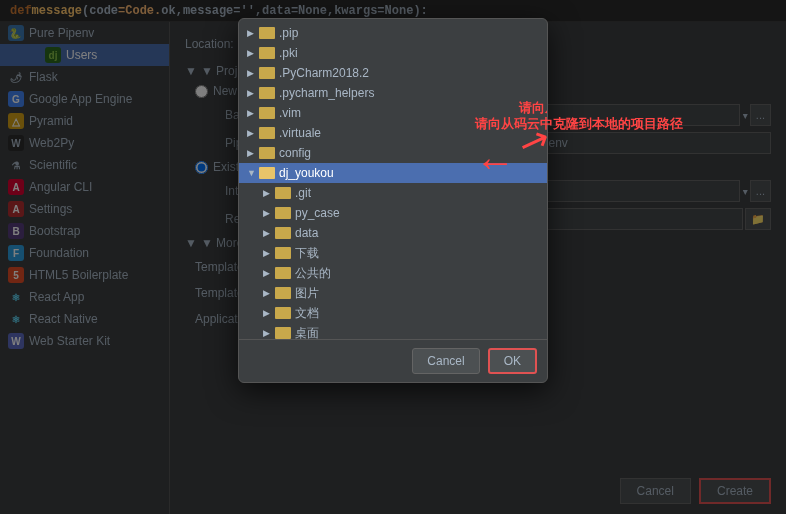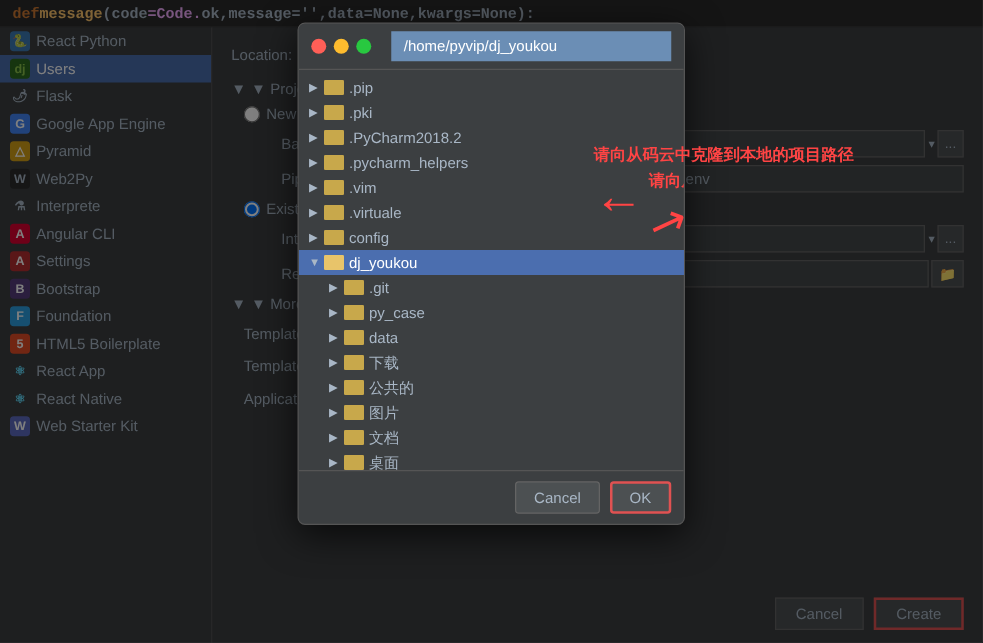--- a/index.html
+++ b/index.html
@@ -63,21 +63,21 @@
       border-radius: 3px;
       display: inline-flex;
       align-items: center;
       justify-content: center;
       margin-right: 5px;
       font-size: 10px;
       font-weight: bold;
       flex-shrink: 0;
     }
     .icon-py { background: #3d7ab5; color: #fff; border-radius: 50%; }
-    .icon-dj { background: #2d6a1f; color: #8bc34a; }
+    .icon-dj { background: #2d6a1f; color: #8bc34a; margin-left: 37px; }
     .icon-flask { background: transparent; color: #a9b7c6; }
     .icon-gae { background: #4285f4; color: #fff; border-radius: 50%; }
     .icon-pyramid { background: #d4a017; color: #fff; }
     .icon-web2py { background: #2d2d2d; color: #a9b7c6; }
     .icon-scientific { background: transparent; color: #a9b7c6; }
     .icon-angular { background: #dd0031; color: #fff; border-radius: 3px; }
     .icon-angularjs { background: #b52e31; color: #fff; border-radius: 3px; }
     .icon-bootstrap { background: #563d7c; color: #fff; border-radius: 3px; }
     .icon-foundation { background: #2c9fe0; color: #fff; border-radius: 50%; }
     .icon-html5 { background: #e34c26; color: #fff; border-radius: 3px; }
@@ -311,40 +311,40 @@
     }
   </style>
 </head>
 <body>
 
 <div class="code-bar">
   <span style="color:#cc7832">def </span>
   <span style="color:#ffc66d">message</span>
   <span style="color:#a9b7c6">(</span>
   <span style="color:#a9b7c6">code</span>
-  <span style="color:#f0abfc">=Code.</span>
+  <span style="color:#fdba74">=Code.</span>
   <span style="color:#a9b7c6">ok</span>
   <span style="color:#a9b7c6">, </span>
   <span style="color:#a9b7c6">message</span>
   <span style="color:#a9b7c6">=''</span>
   <span style="color:#a9b7c6">, </span>
   <span style="color:#a9b7c6">data</span>
   <span style="color:#a9b7c6">=None</span>
   <span style="color:#a9b7c6">, </span>
   <span style="color:#a9b7c6">kwargs</span>
   <span style="color:#a9b7c6">=None</span>
   <span style="color:#a9b7c6">):</span>
 </div>
 
 <div class="ide-window">
 
   <div class="sidebar">
     <div class="sidebar-item">
       <span class="item-icon icon-py">🐍</span>
-      <span>React Python</span>
+      <span>Pure Pipenv</span>
     </div>
     <div class="sidebar-item selected">
       <span class="item-icon icon-dj">dj</span>
       <span>Users</span>
     </div>
     <div class="sidebar-item">
       <span class="item-icon icon-flask">🌶</span>
       <span>Flask</span>
     </div>
     <div class="sidebar-item">
@@ -354,21 +354,21 @@
     <div class="sidebar-item">
       <span class="item-icon icon-pyramid">△</span>
       <span>Pyramid</span>
     </div>
     <div class="sidebar-item">
       <span class="item-icon icon-web2py">W</span>
       <span>Web2Py</span>
     </div>
     <div class="sidebar-item">
       <span class="item-icon icon-scientific">⚗</span>
-      <span>Interprete</span>
+      <span>Scientific</span>
     </div>
     <div class="sidebar-item">
       <span class="item-icon icon-angular">A</span>
       <span>Angular CLI</span>
     </div>
     <div class="sidebar-item">
       <span class="item-icon icon-angularjs">A</span>
       <span>Settings</span>
     </div>
     <div class="sidebar-item">
@@ -476,27 +476,20 @@
       <button class="btn-cancel">Cancel</button>
       <button class="btn-create">Create</button>
     </div>
 
   </div>
 </div>
 
 <div class="modal-overlay">
   <div class="modal">
 
-    <div class="modal-titlebar">
-      <span class="traffic-light tl-red"></span>
-      <span class="traffic-light tl-yellow"></span>
-      <span class="traffic-light tl-green"></span>
-
-      <div class="modal-path-display" style="flex:1; margin-left:10px;">/home/pyvip/dj_youkou</div>
-    </div>
 
     <div style="display:flex;position:relative;">
 
       <div class="modal-file-tree" style="flex:1;">
 
         <div class="tree-item">
           <span class="tree-arrow">▶</span>
           <span class="tree-folder-icon"></span>
           <span>.pip</span>
         </div>

